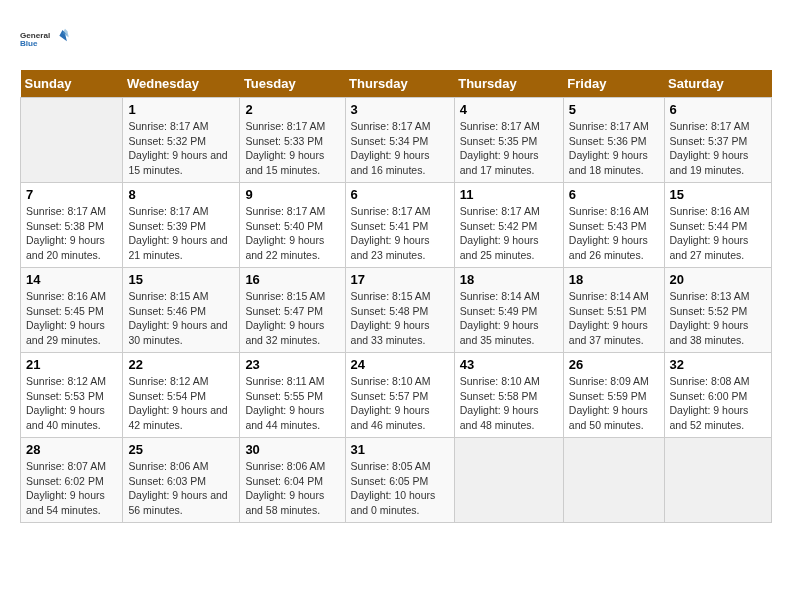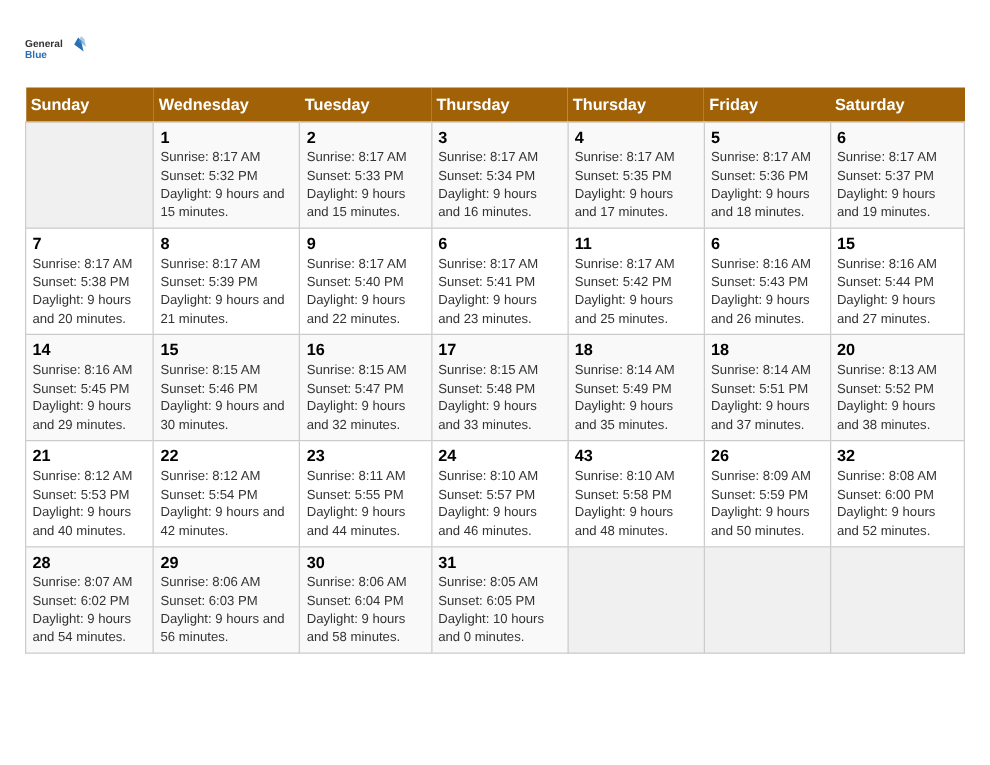--- a/index.html
+++ b/index.html
@@ -221,21 +221,21 @@
           <span class="day-number">32</span>
           <div class="day-info">Sunrise: 8:08 AM<br>Sunset: 6:00 PM<br>Daylight: 9 hours and 52 minutes.</div>
         </td>
       </tr>
       <tr>
         <td>
           <span class="day-number">28</span>
           <div class="day-info">Sunrise: 8:07 AM<br>Sunset: 6:02 PM<br>Daylight: 9 hours and 54 minutes.</div>
         </td>
         <td>
-          <span class="day-number">29</span>
+          <span class="day-number">25</span>
           <div class="day-info">Sunrise: 8:06 AM<br>Sunset: 6:03 PM<br>Daylight: 9 hours and 56 minutes.</div>
         </td>
         <td>
           <span class="day-number">30</span>
           <div class="day-info">Sunrise: 8:06 AM<br>Sunset: 6:04 PM<br>Daylight: 9 hours and 58 minutes.</div>
         </td>
         <td>
           <span class="day-number">31</span>
           <div class="day-info">Sunrise: 8:05 AM<br>Sunset: 6:05 PM<br>Daylight: 10 hours and 0 minutes.</div>
         </td>

